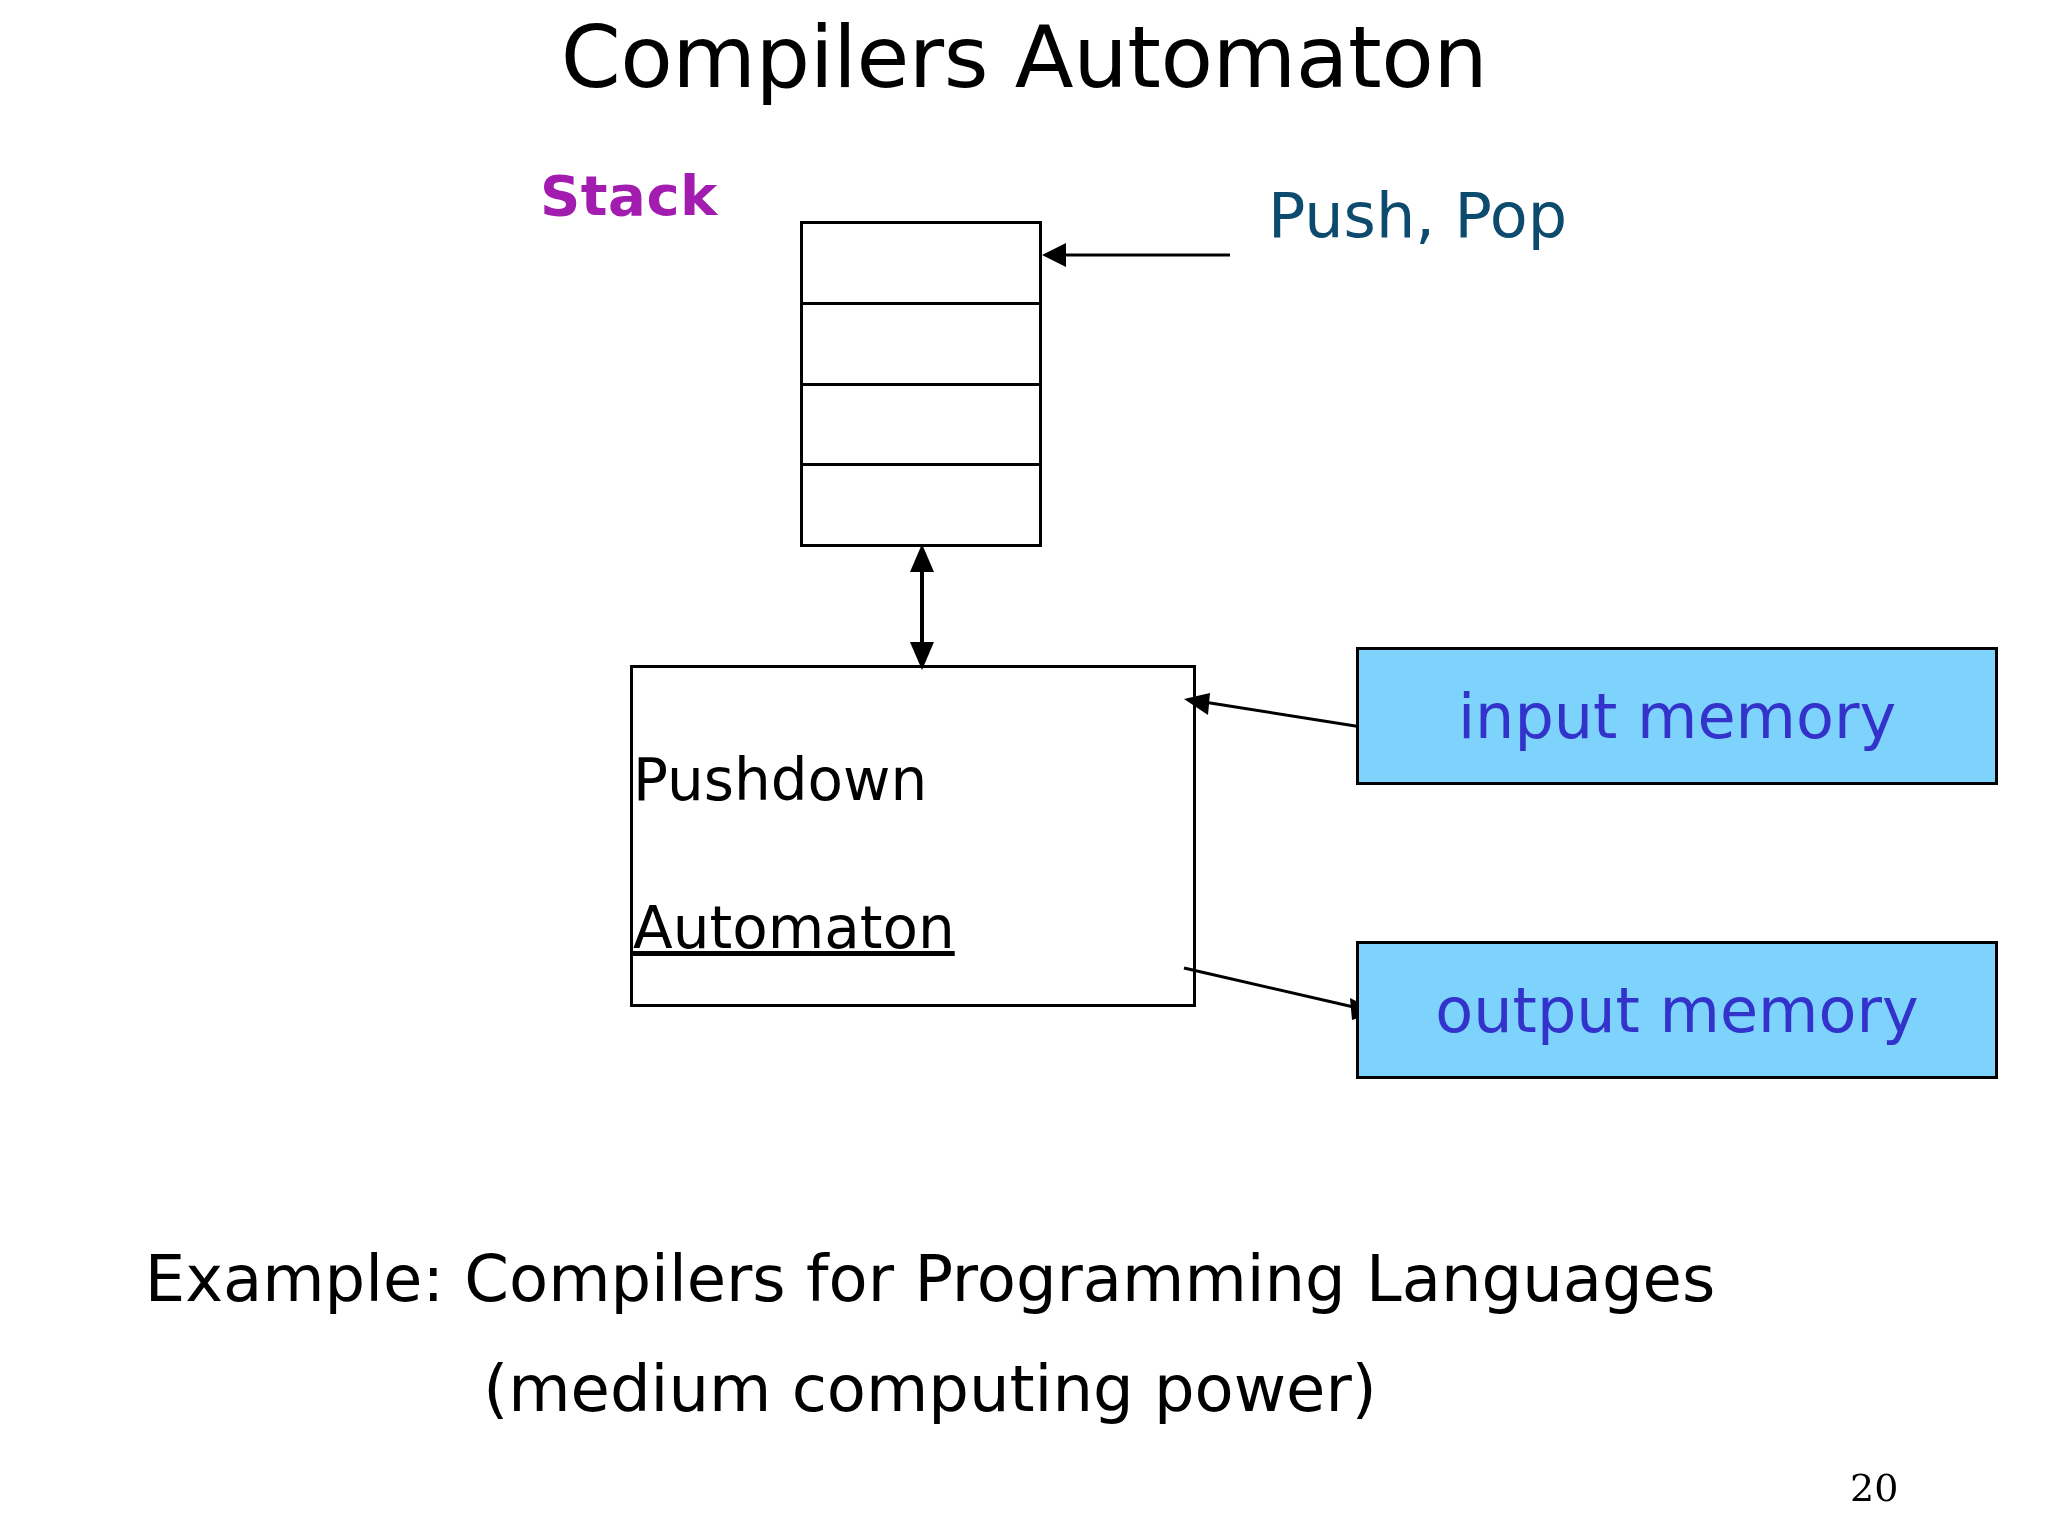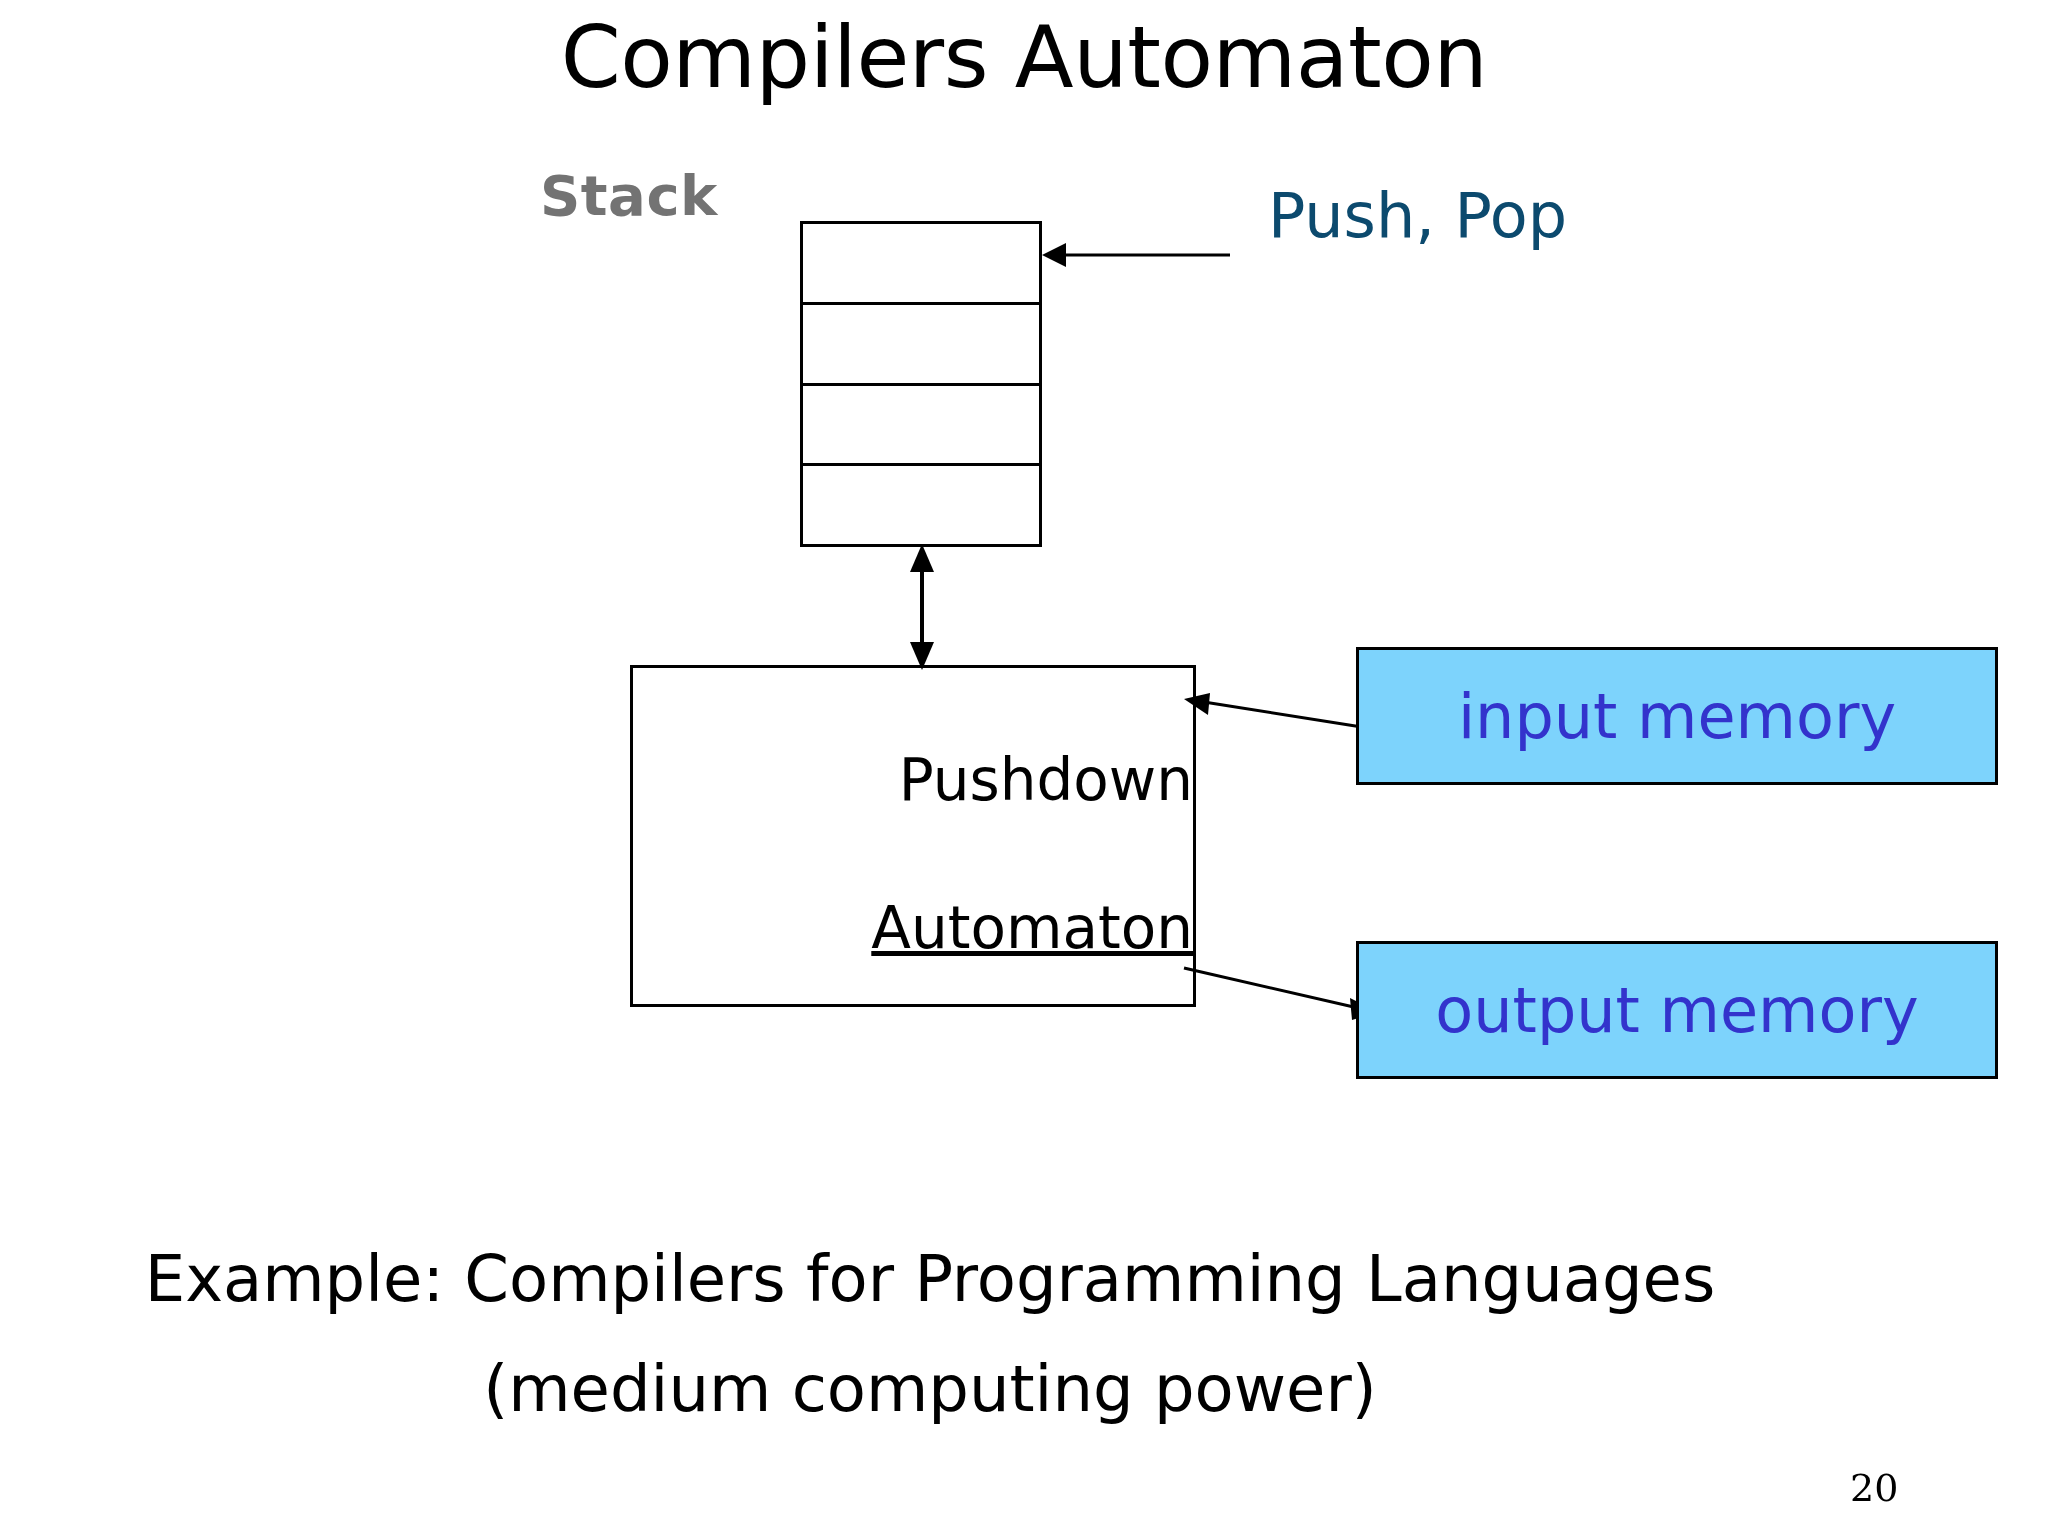--- a/index.html
+++ b/index.html
@@ -32,21 +32,21 @@
   }
 
   
   .stack-label {
     position: absolute;
     left: 540px;
     top: 163px;
     font-family: "DejaVu Sans", sans-serif;
     font-size: 56px;
     font-weight: bold;
-    color: #737373;
+    color: #a21caf;
     letter-spacing: 0.5px;
     white-space: nowrap;
   }
 
   
   .stack-box {
     position: absolute;
     left: 800px;
     top: 221px;
     width: 242px;
@@ -99,21 +99,21 @@
     top: 665px;
     width: 566px;
     height: 342px;
     border: 3px solid #000000;
     box-sizing: border-box;
   }
   .pda-line {
     position: absolute;
     left: 0;
     width: 100%;
-    text-align: right;
+    text-align: left;
     font-family: "DejaVu Sans", sans-serif;
     font-size: 58px;
     color: #000000;
     white-space: nowrap;
   }
   .pda-line.l1 { top: 78px; }
   .pda-line.l2 { top: 226px; text-decoration: underline; }
 
   
   .mem-box {

